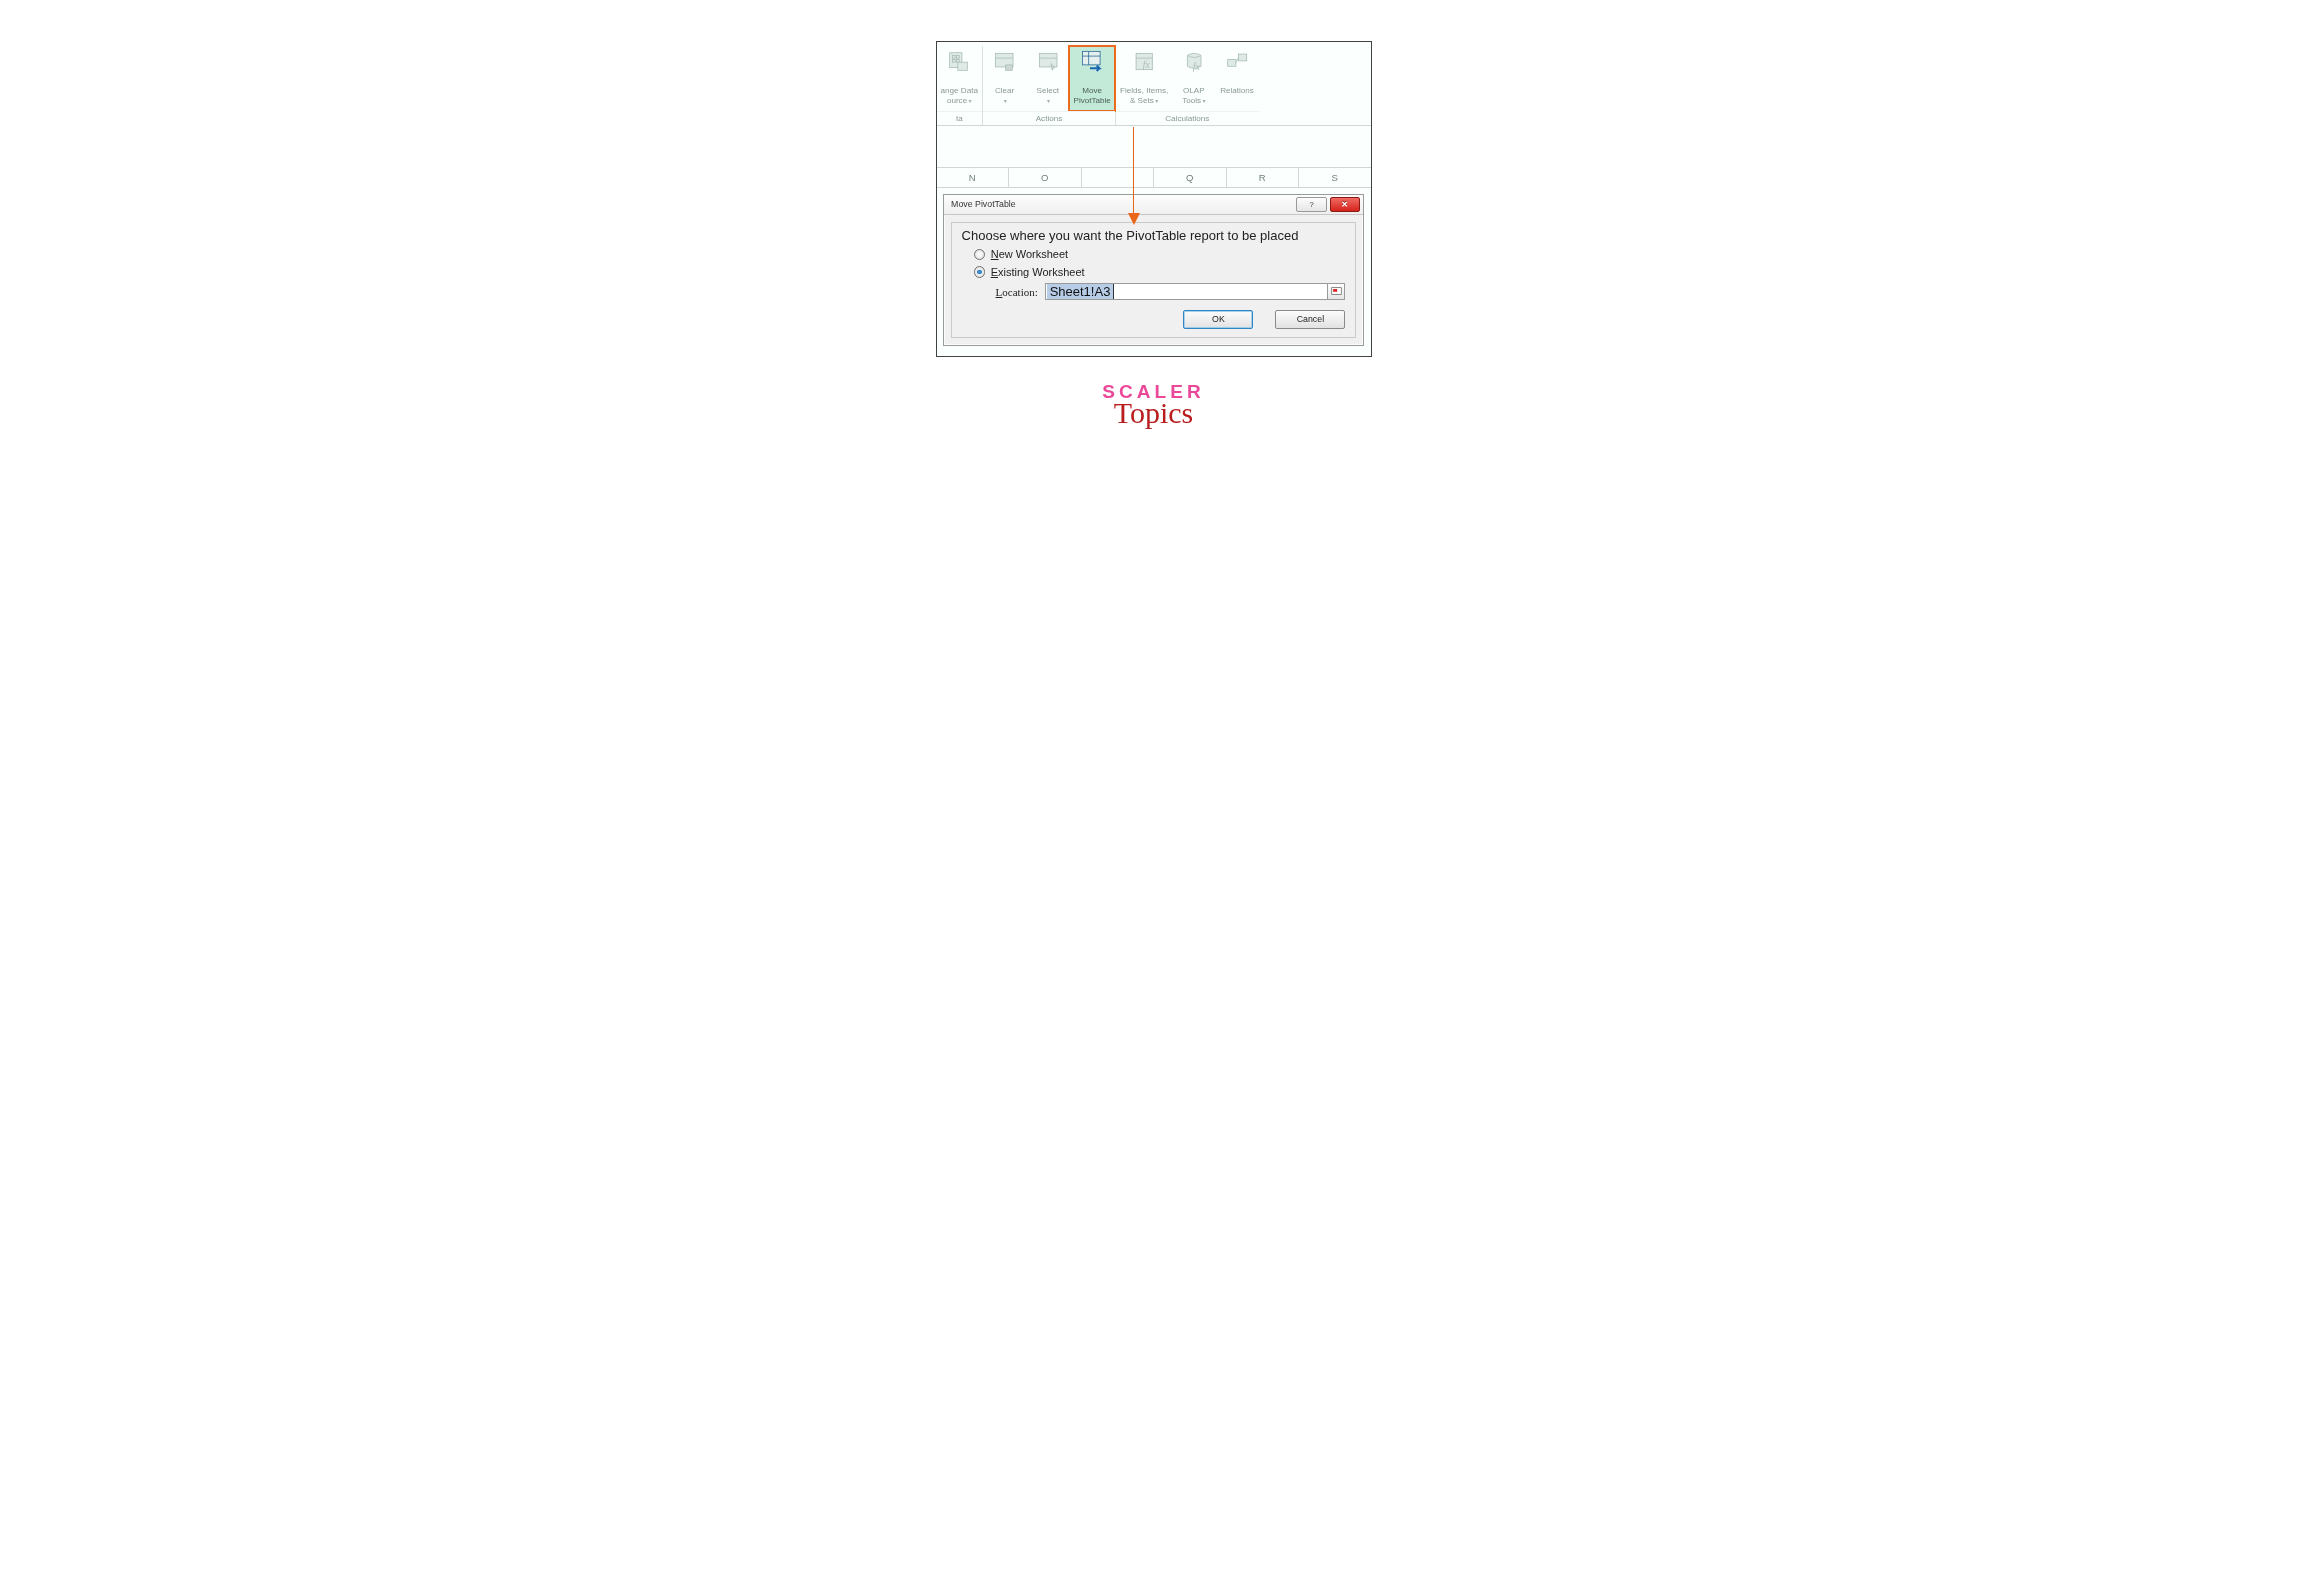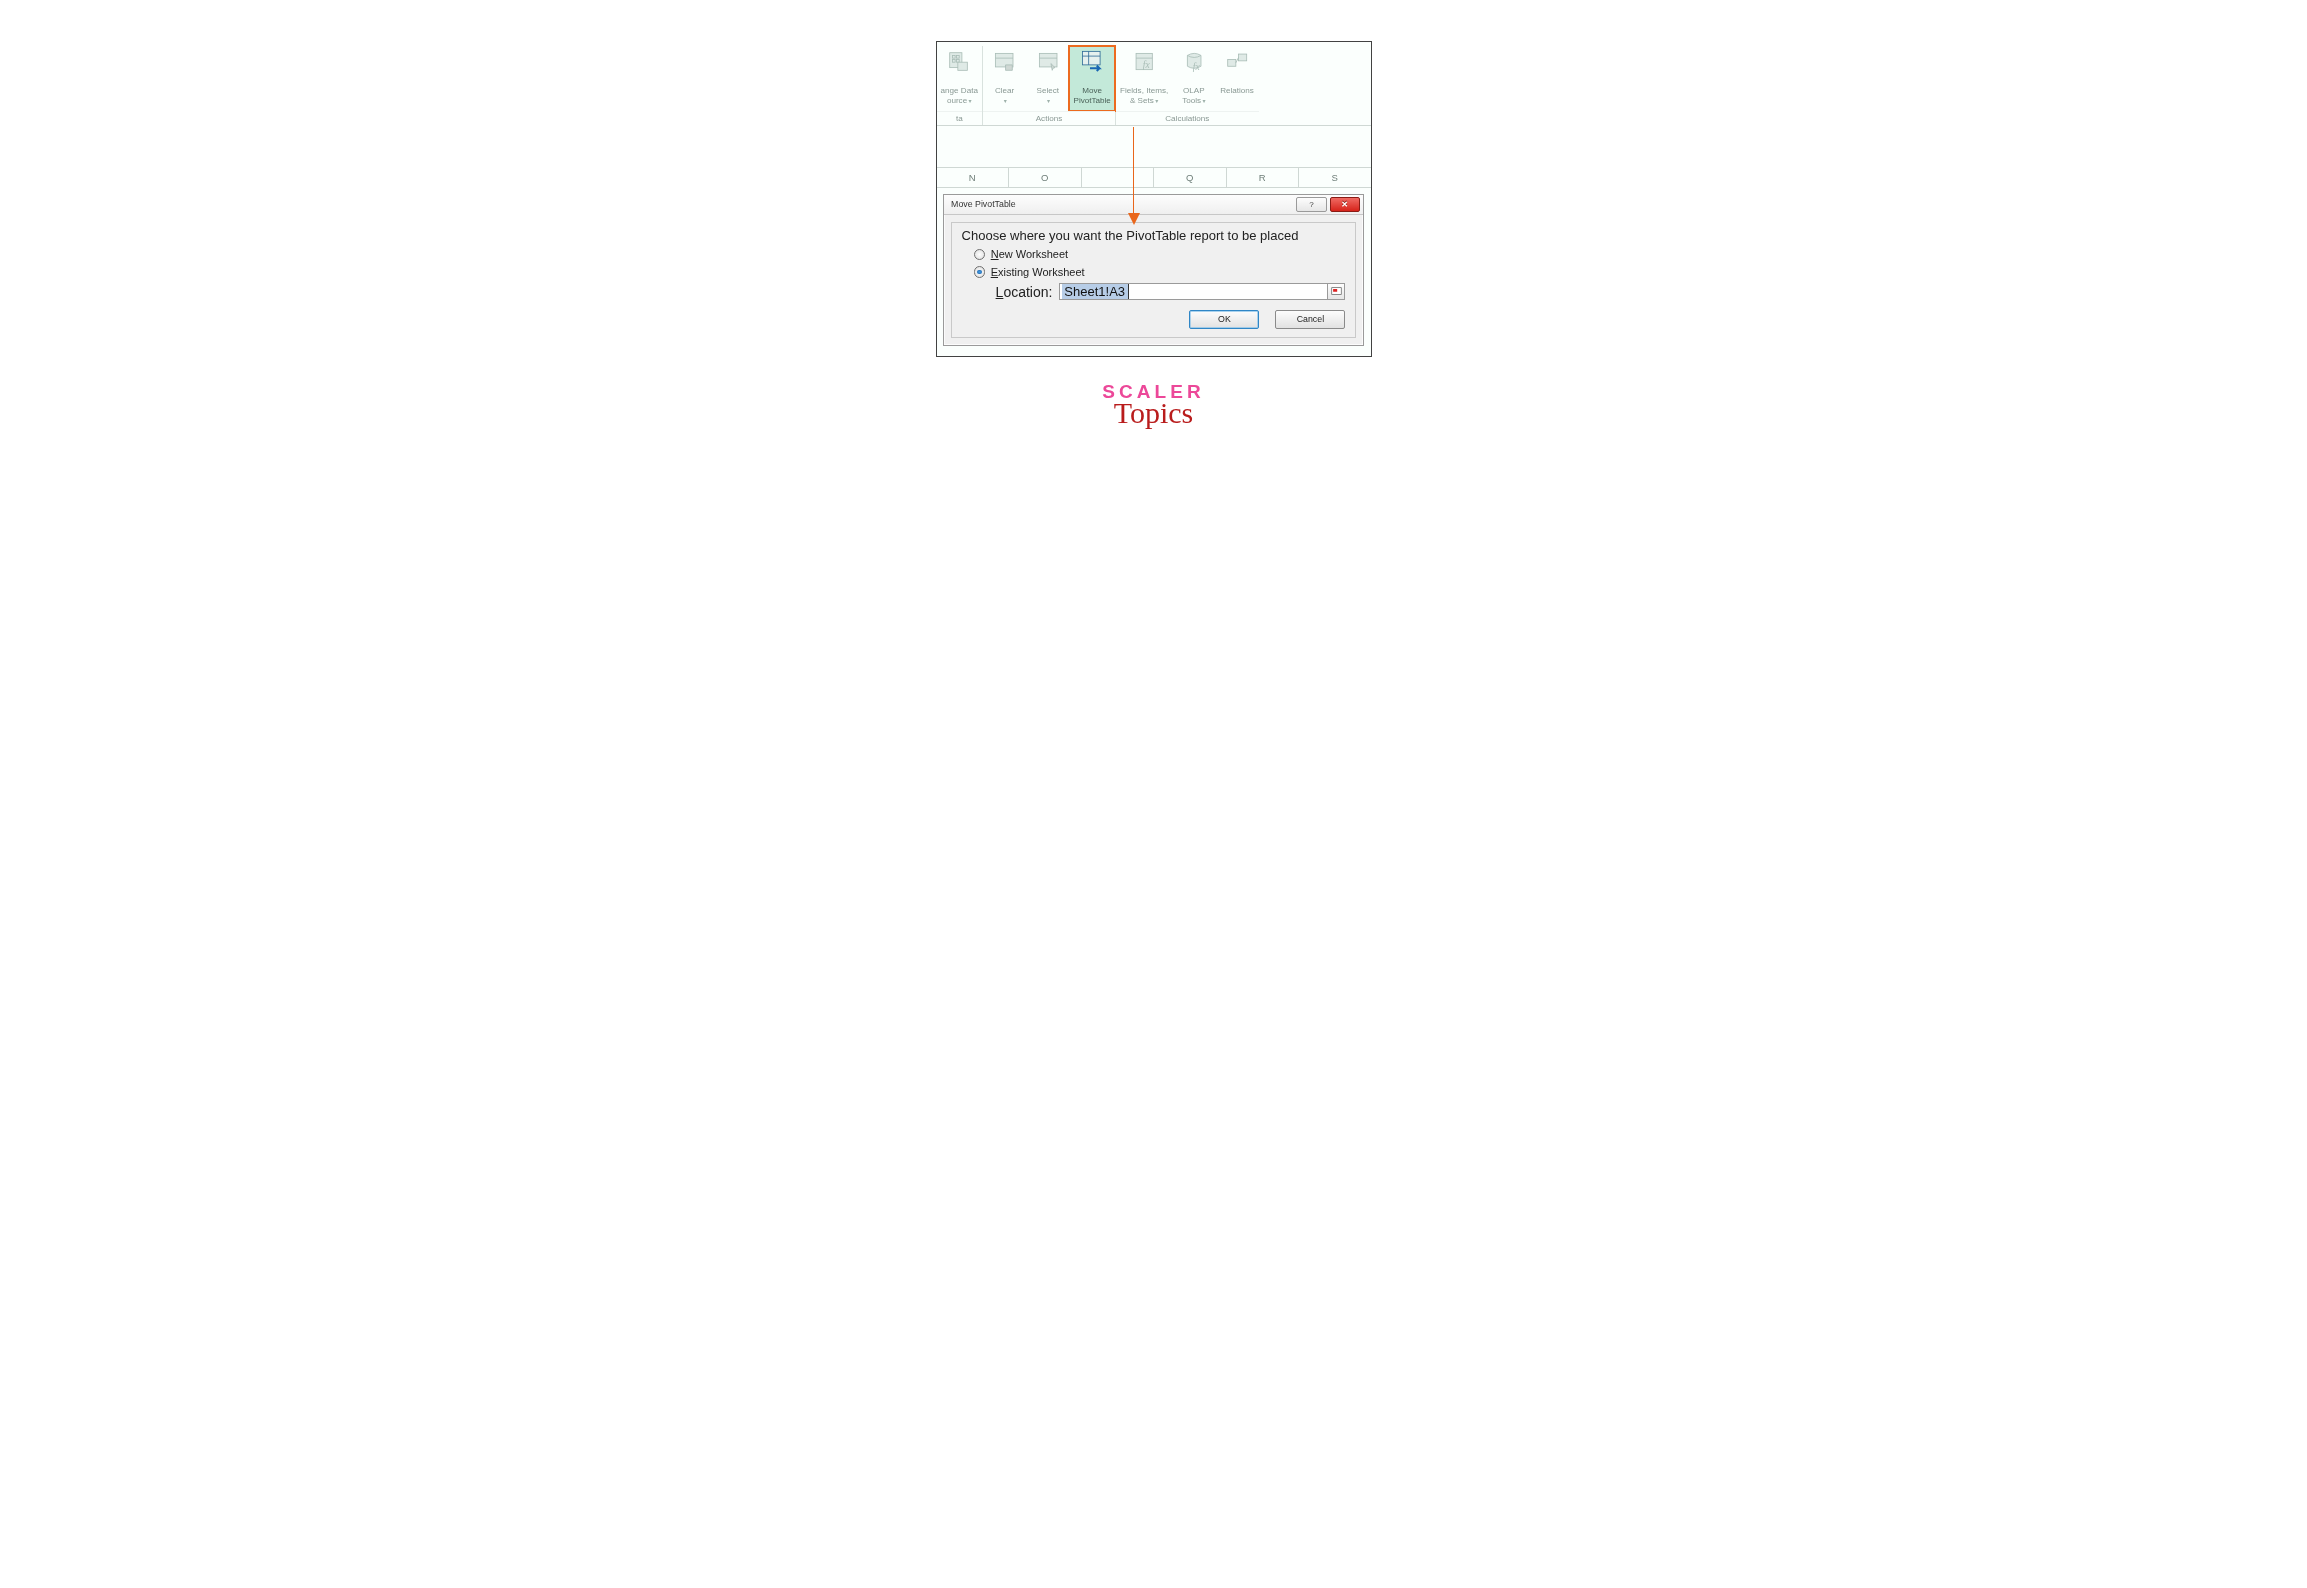--- a/index.html
+++ b/index.html
@@ -201,21 +201,21 @@
     width: 4.1px; height: 4.1px;
     border-radius: 50%;
     background: radial-gradient(#4aa0e8,#1059a1);
   }
   .radio-row .ul { text-decoration: underline; }
   .loc-row {
     display: flex;
     align-items: center;
     margin: 4.1px 0 1.4px 34px;
   }
-  .loc-row label { font-size: 14px; color: #222; margin-right: 6.8px; }
+  .loc-row label { font-size: 11px; color: #222; margin-right: 6.8px; font-family: Liberation Serif, serif; }
   .loc-row label .ul { text-decoration: underline; }
   .loc-input {
     flex: 1;
     display: flex;
     align-items: center;
     border: 0.7px solid #9a9a9a;
     background: #fff;
     height: 15px;
   }
   .loc-input span {
@@ -231,21 +231,21 @@
     border: 0.7px solid #9a9a9a;
     margin-left: -0.7px;
     display: flex;
     align-items: center;
     justify-content: center;
     background: linear-gradient(#fdfdfd,#e6e6e6);
   }
   .dlg-actions {
     display: flex;
     justify-content: flex-end;
-    gap: 16px;
+    gap: 22px;
     margin-top: 9.5px;
   }
   .btn {
     width: 68px;
     height: 17.6px;
     border: 0.7px solid #8a8a8a;
     border-radius: 2px;
     background: linear-gradient(#fcfcfc,#e2e2e2);
     font-size: 8.8px;
     color: #222;

